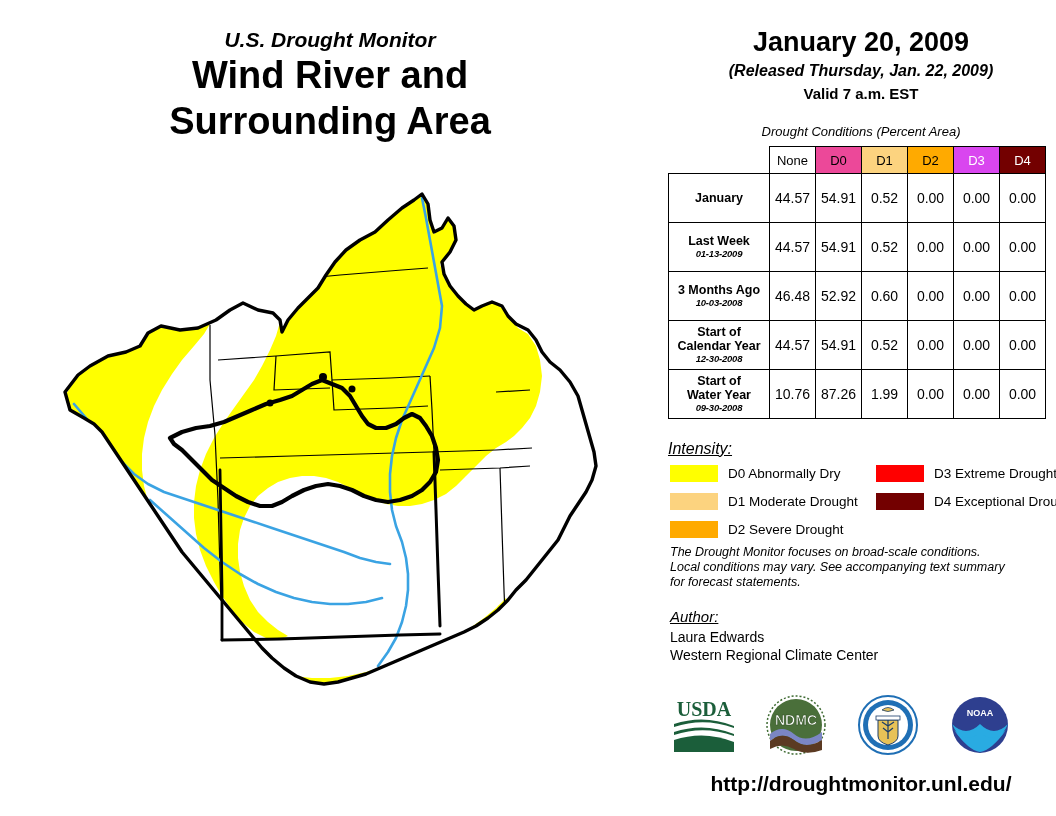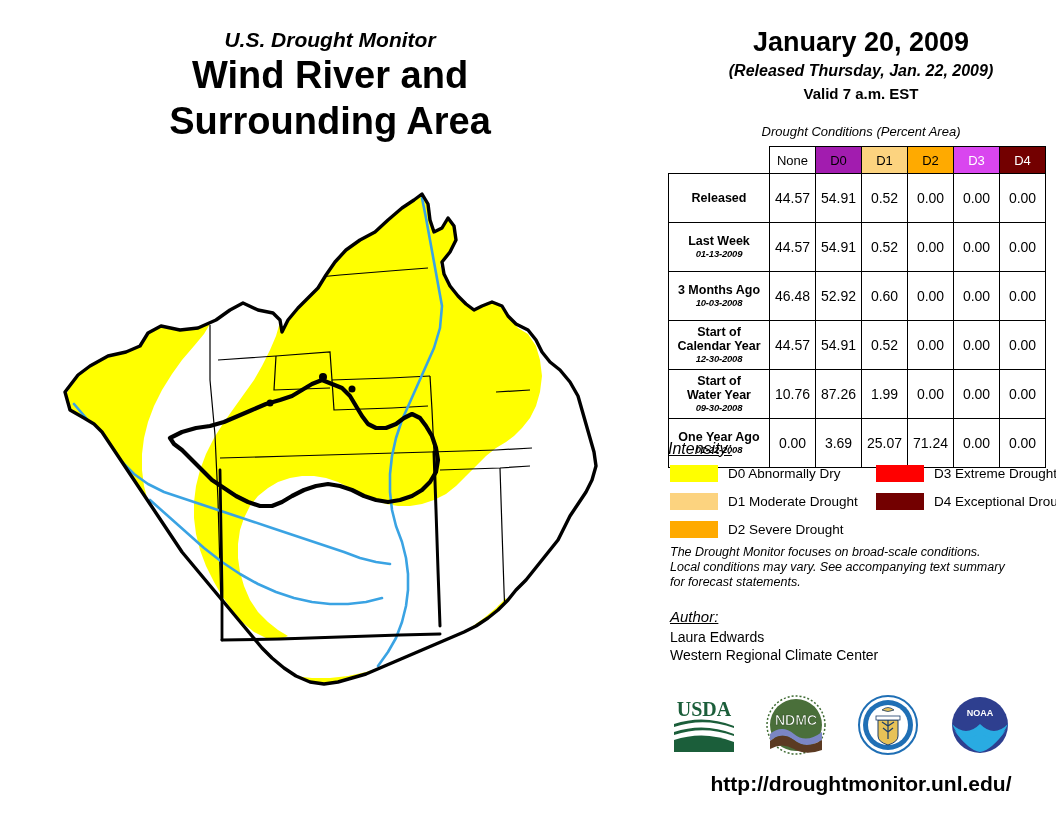--- a/index.html
+++ b/index.html
@@ -120,21 +120,21 @@
   #cond-table tbody td.rowlabel .subdate {
     display: block;
     font-weight: bold;
     font-style: italic;
     font-size: 9.5px;
     line-height: 12px;
     letter-spacing: -0.2px;
   }
   #cond-table tbody td.val { width: 45px; }
   .th-none { background: #ffffff; color: #000000; }
-  .th-d0 { background: #a21caf; color: #000000; }
+  .th-d0 { background: #ec4899; color: #000000; }
   .th-d1 { background: #fcd37f; color: #000000; }
   .th-d2 { background: #ffaa00; color: #000000; }
   .th-d3 { background: #d946ef; color: #ffffff; }
   .th-d4 { background: #730000; color: #ffffff; }
   
   #cond-table { box-shadow: 0 0 0 0px #000; }
 
   
   #intensity-block {
     position: absolute;
@@ -268,21 +268,21 @@
         <th class="th-none">None</th>
         <th class="th-d0">D0</th>
         <th class="th-d1">D1</th>
         <th class="th-d2">D2</th>
         <th class="th-d3">D3</th>
         <th class="th-d4">D4</th>
       </tr>
     </thead>
     <tbody id="cond-tbody">
         <tr>
-          <td class="rowlabel">Released</td>
+          <td class="rowlabel">January</td>
           <td class="val">44.57</td>
           <td class="val">54.91</td>
           <td class="val">0.52</td>
           <td class="val">0.00</td>
           <td class="val">0.00</td>
           <td class="val">0.00</td>
         </tr>
         <tr>
           <td class="rowlabel">Last Week<span class="subdate">01-13-2009</span></td>
           <td class="val">44.57</td>
@@ -309,29 +309,20 @@
           <td class="val">0.00</td>
           <td class="val">0.00</td>
           <td class="val">0.00</td>
         </tr>
         <tr>
           <td class="rowlabel">Start of<br>Water Year<span class="subdate">09-30-2008</span></td>
           <td class="val">10.76</td>
           <td class="val">87.26</td>
           <td class="val">1.99</td>
           <td class="val">0.00</td>
-          <td class="val">0.00</td>
-          <td class="val">0.00</td>
-        </tr>
-        <tr>
-          <td class="rowlabel">One Year Ago<span class="subdate">01-22-2008</span></td>
-          <td class="val">0.00</td>
-          <td class="val">3.69</td>
-          <td class="val">25.07</td>
-          <td class="val">71.24</td>
           <td class="val">0.00</td>
           <td class="val">0.00</td>
         </tr>
       </tbody>
   </table>
 
   <div id="intensity-block">
     <div id="intensity-title">Intensity:</div>
     <div class="legend-grid">
       <div class="legend-item lg-c0 lg-r0">

